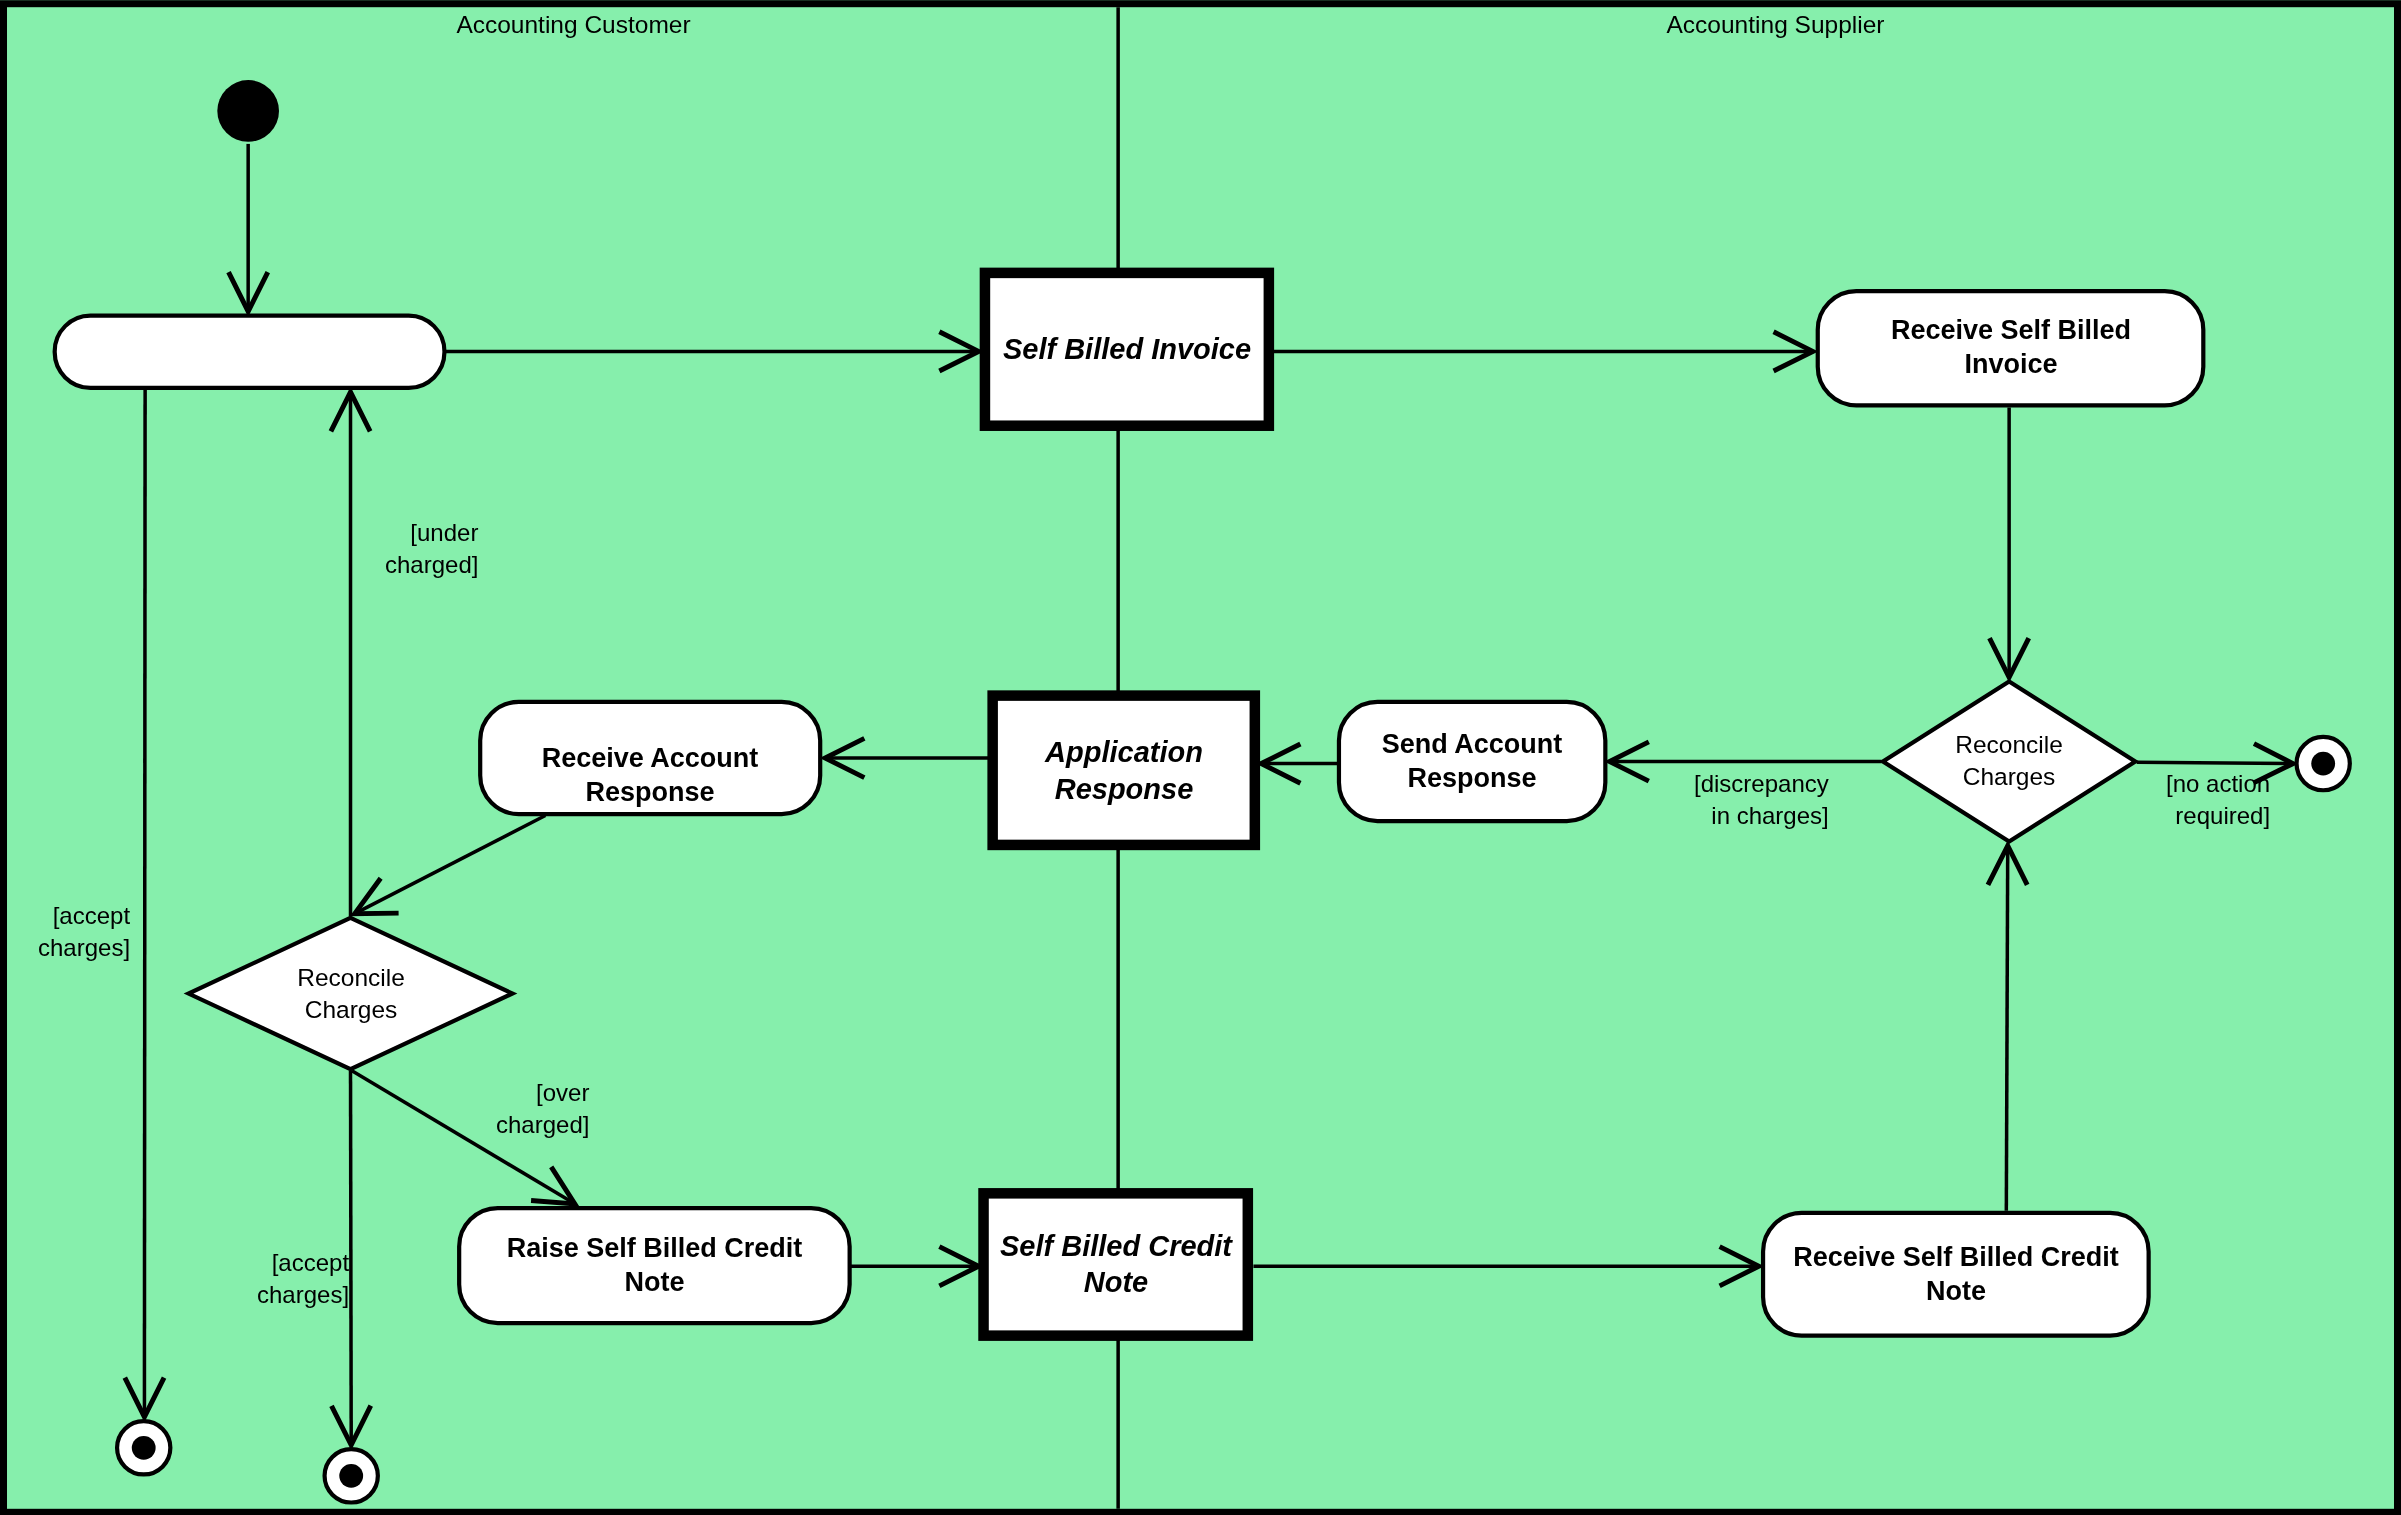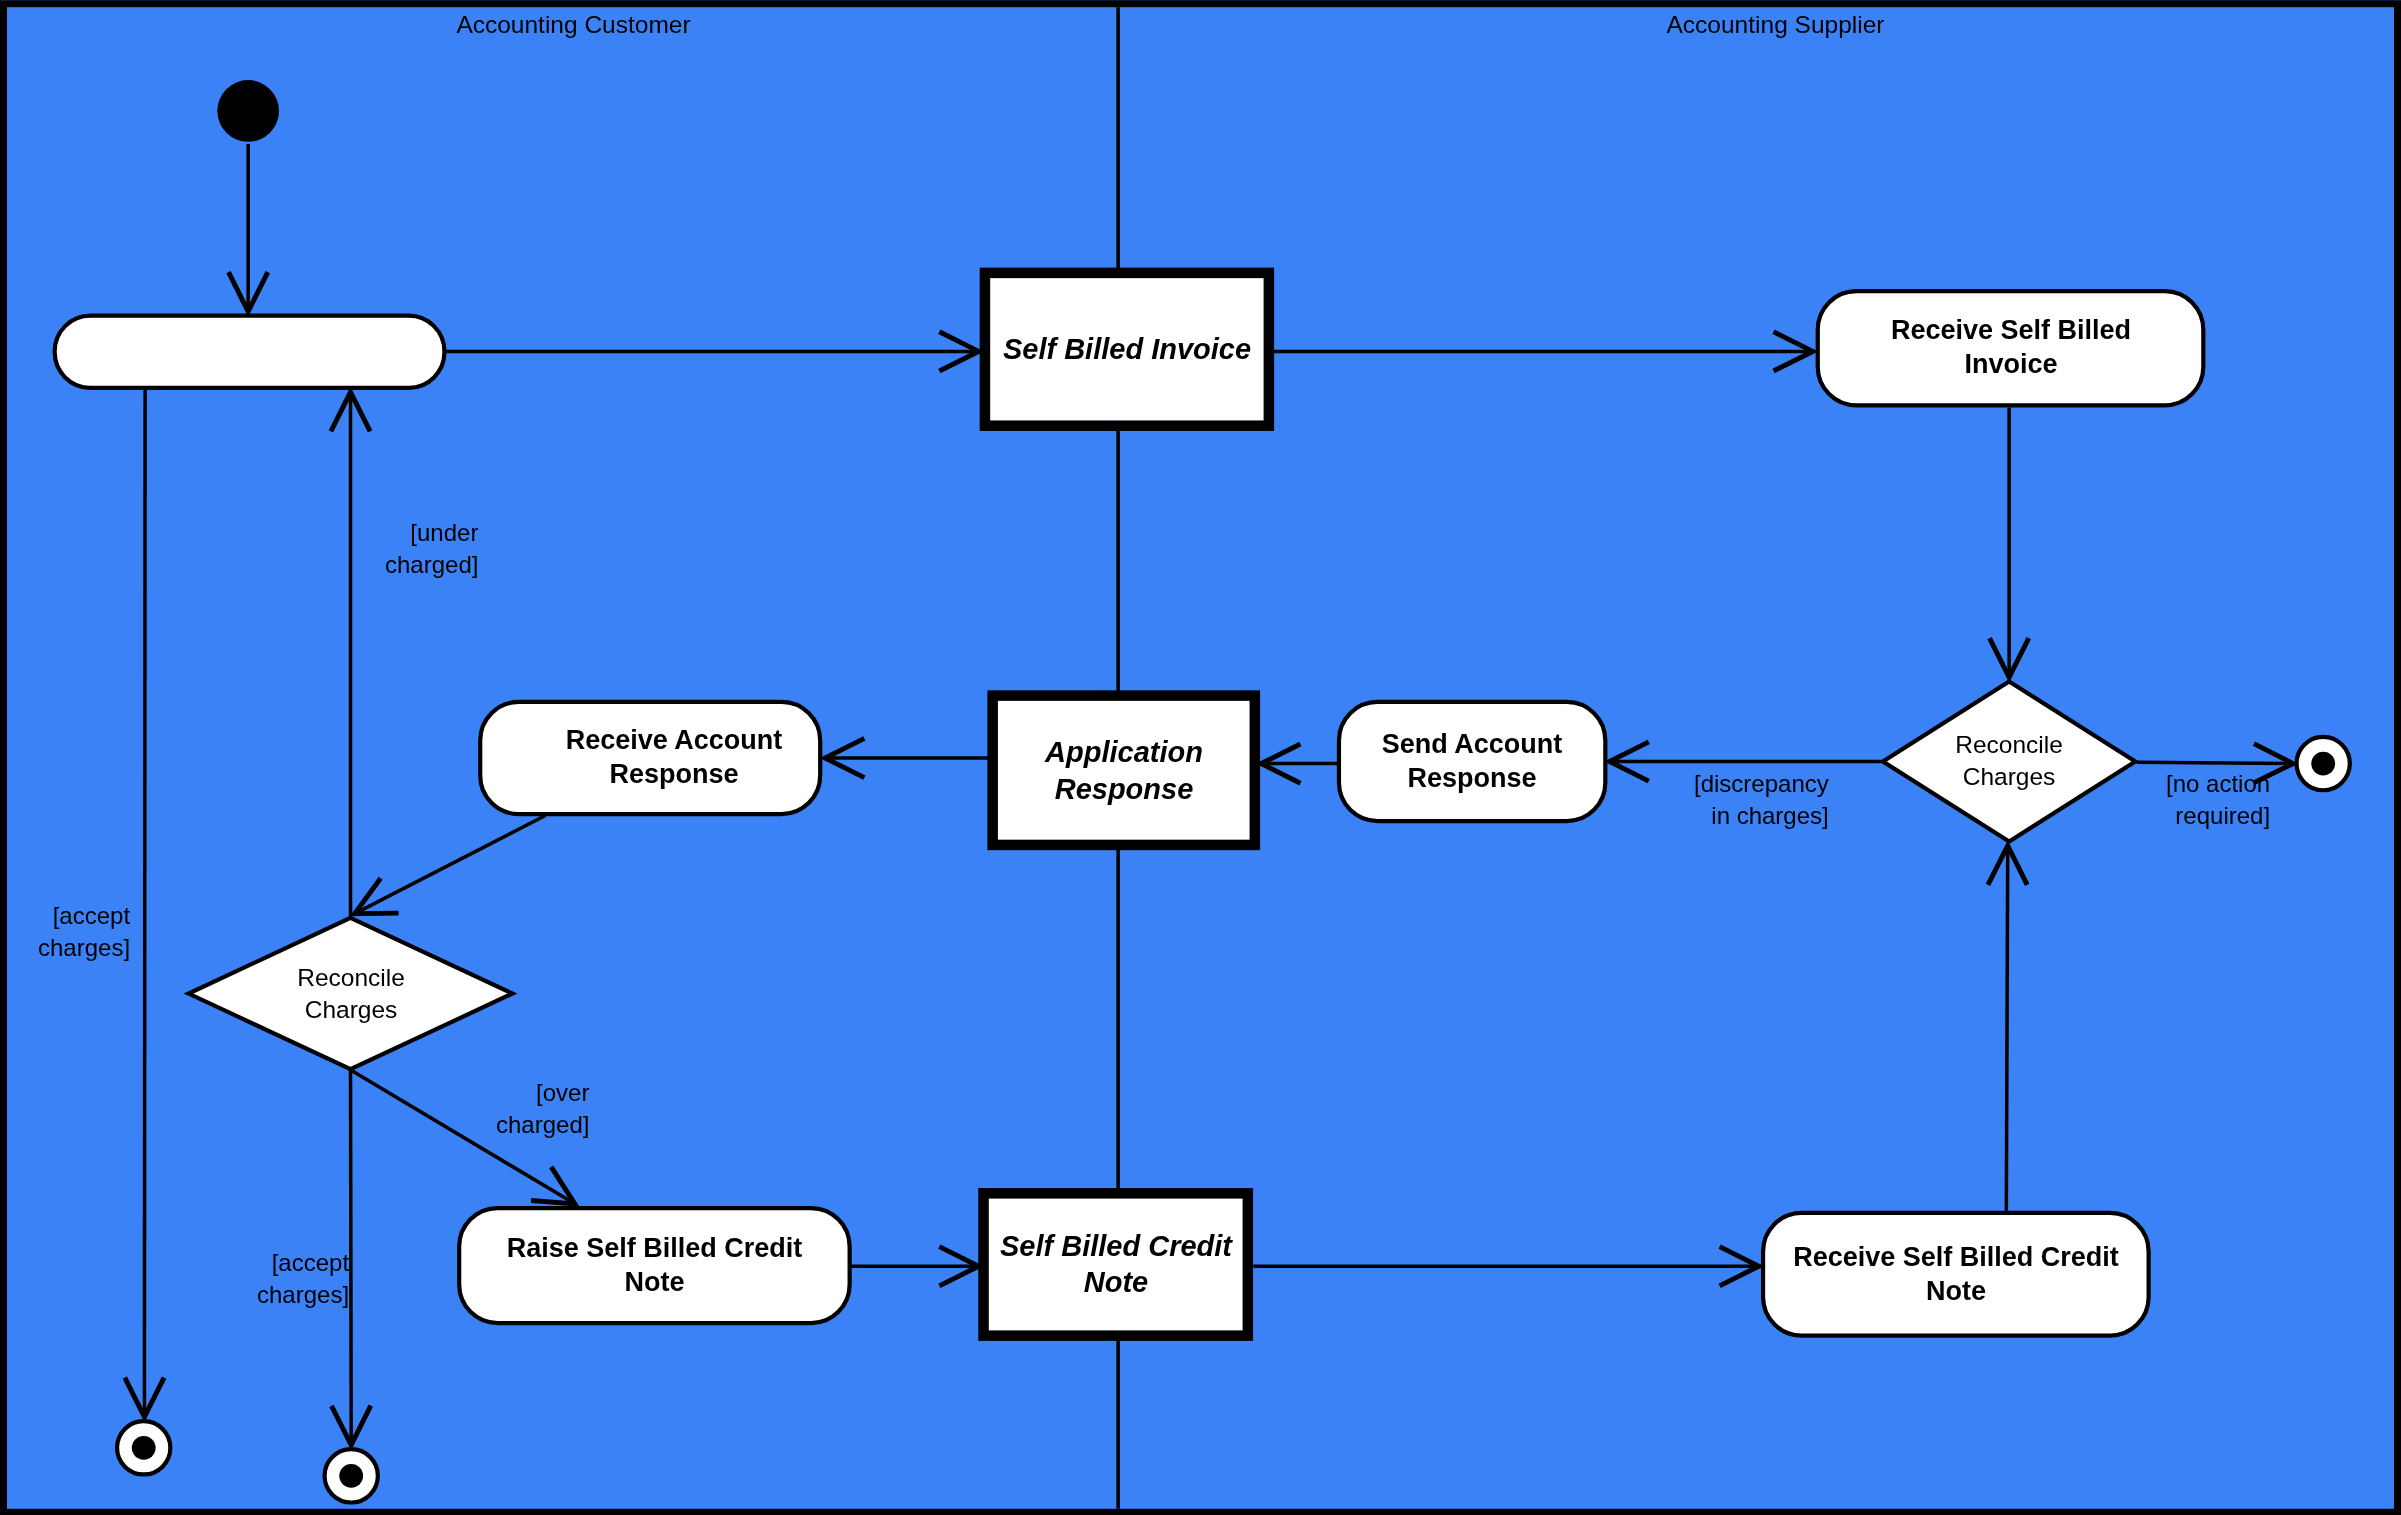--- a/index.html
+++ b/index.html
@@ -1,16 +1,16 @@
 <!DOCTYPE html>
 <html style="font-size:11.2px"><head>
 <meta charset="utf-8">
 <style>
   html,body{margin:0;padding:0;background:#fff;}
-  .stage{position:relative;width:2401px;height:1516px;background:#3b82f6;
+  .stage{position:relative;width:2401px;height:1516px;background:#86efac;
          font-family:"Liberation Sans",sans-serif;color:#000;overflow:hidden;}
   .stage svg{position:absolute;left:0;top:0;}
   .lbl{position:absolute;display:flex;align-items:center;justify-content:center;
        text-align:center;white-space:pre-line;line-height:1.25;}
   .act{font-weight:bold;font-size:27px;}
   .obj{font-weight:bold;font-style:italic;font-size:29px;}
   .dec{font-size:24.5px;line-height:1.3;}
   .guard{position:absolute;font-size:24px;line-height:1.32;white-space:pre-line;
          text-align:right;}
   .lane-title{position:absolute;font-size:24.5px;text-align:center;width:421px;}
@@ -84,21 +84,21 @@
       <circle cx="3314" cy="1089" r="17" fill="#000"></circle>
     </g>
   </svg>
 
   <div class="lane-title" style="left:363px;top:11.2px;">Accounting Customer</div>
   <div class="lane-title" style="left:1565px;top:11.2px;">Accounting Supplier</div>
 
   <div class="lbl act" style="left:1818px;top:291px;width:386px;height:114px;">Receive Self Billed
 Invoice</div>
   <div class="lbl obj" style="left:985px;top:273px;width:284px;height:153px;">Self Billed Invoice</div>
-  <div class="lbl act" style="left:480px;top:702px;width:340px;height:112px;margin-left:24px;">Receive Account
+  <div class="lbl act" style="left:480px;top:720px;width:340px;height:112px;">Receive Account
 Response</div>
   <div class="lbl obj" style="left:993px;top:696px;width:262px;height:149px;">Application
 Response</div>
   <div class="lbl act" style="left:1339px;top:702px;width:266px;height:119px;">Send Account
 Response</div>
   <div class="lbl dec" style="left:189px;top:954px;width:324px;height:80px;">Reconcile
 Charges</div>
   <div class="lbl dec" style="left:1869px;top:721px;width:280px;height:80px;">Reconcile
 Charges</div>
   <div class="lbl act" style="left:459px;top:1208px;width:391px;height:115px;">Raise Self Billed Credit

